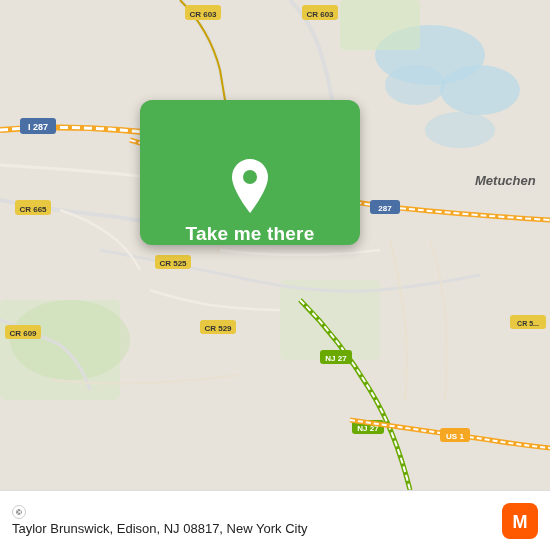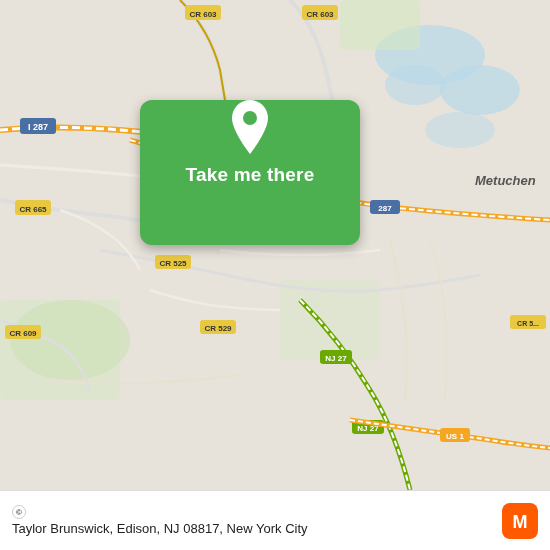--- a/index.html
+++ b/index.html
@@ -33,21 +33,21 @@
       position: absolute;
       top: 100px;
       left: 140px;
       width: 220px;
       height: 145px;
       background-color: #4CAF50;
       border-radius: 12px;
       display: flex;
       flex-direction: column;
       align-items: center;
-      justify-content: flex-start;
+      justify-content: flex-end;
       cursor: pointer;
       box-shadow: 0 4px 12px rgba(0,0,0,0.3);
     }
 
     .pin-icon {
       width: 44px;
       height: 54px;
       margin-bottom: 10px;
     }
 

